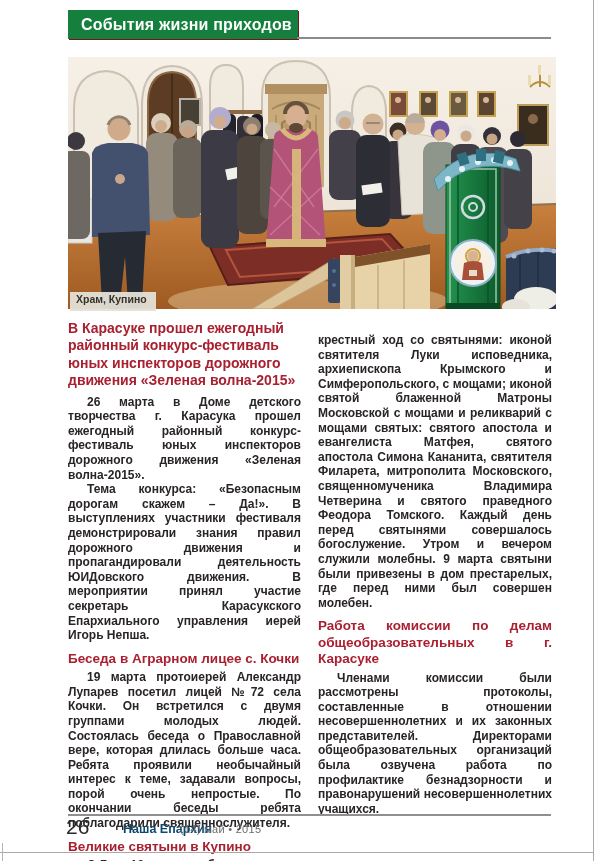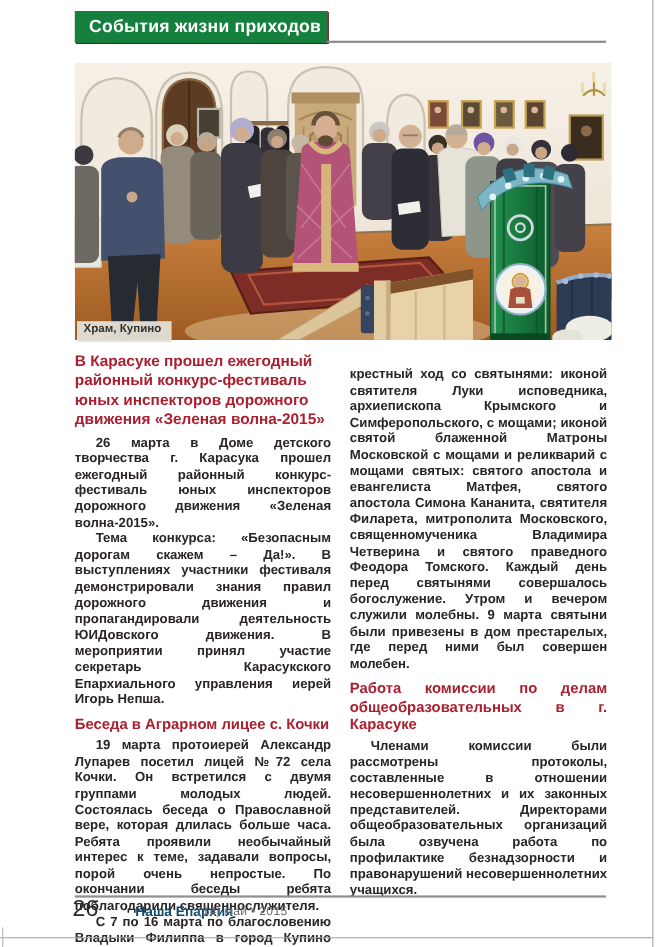--- a/index.html
+++ b/index.html
@@ -257,20 +257,21 @@
     </svg>
     <figcaption>Храм, Купино</figcaption>
   </figure>
 
   <div class="col col-left">
     <h2 class="art-title">В Карасуке прошел ежегодный районный конкурс-фестиваль юных инспекторов дорожного движения «Зеленая волна-2015»</h2>
     <p class="indent">26 марта в Доме детского творчества г. Карасука прошел ежегодный районный конкурс-фестиваль юных инспекторов дорожного движения «Зеленая волна-2015».</p>
     <p class="indent">Тема конкурса: «Безопасным дорогам скажем – Да!». В выступлениях участники фестиваля демонстрировали знания правил дорожного движения и пропагандировали деятельность ЮИДовского движения. В мероприятии принял участие секретарь Карасукского Епархиального управления иерей Игорь Непша.</p>
     <h3 class="art-title">Беседа в Аграрном лицее с. Кочки</h3>
     <p class="indent">19 марта протоиерей Александр Лупарев посетил лицей №72 села Кочки. Он встретился с двумя группами молодых людей. Состоялась беседа о Православной вере, которая длилась больше часа. Ребята проявили необычайный интерес к теме, задавали вопросы, порой очень непростые. По окончании беседы ребята поблагодарили священнослужителя.</p>
+    <h3 class="art-title">Великие святыни в Купино</h3>
     <p class="indent">С 7 по 16 марта по благословению Владыки Филиппа в город Купино прибыл</p>
   </div>
 
   <div class="col col-right">
     <p>крестный ход со святынями: иконой святителя Луки исповедника, архиепископа Крымского и Симферопольского, с мощами; иконой святой блаженной Матроны Московской с мощами и реликварий с мощами святых: святого апостола и евангелиста Матфея, святого апостола Симона Кананита, святителя Филарета, митрополита Московского, священномученика Владимира Четверина и святого праведного Феодора Томского. Каждый день перед святынями совершалось богослужение. Утром и вечером служили молебны. 9 марта святыни были привезены в дом престарелых, где перед ними был совершен молебен.</p>
     <h3 class="art-title">Работа комиссии по делам общеобразовательных в г. Карасуке</h3>
     <p class="indent">Членами комиссии были рассмотрены протоколы, составленные в отношении несовершеннолетних и их законных представителей. Директорами общеобразовательных организаций была озвучена работа по профилактике безнадзорности и правонарушений несовершеннолетних учащихся.</p>
   </div>
 
   <div class="footer-rule"></div>

